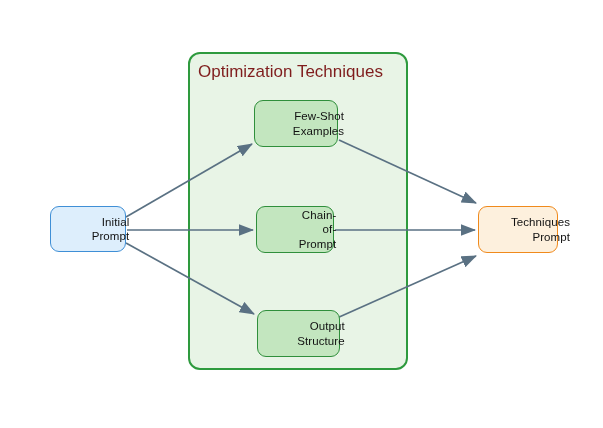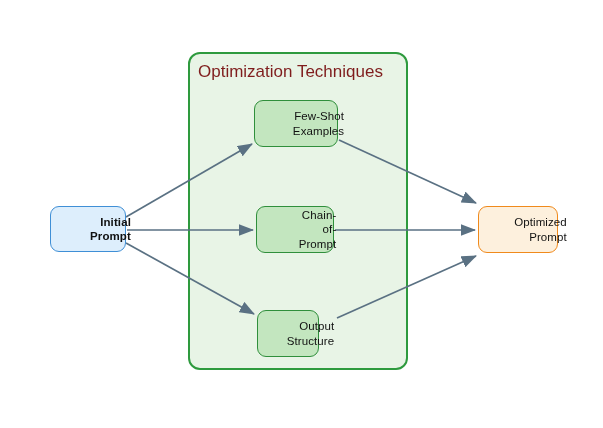--- a/index.html
+++ b/index.html
@@ -87,38 +87,38 @@
     <g id="edge-lines">
         <line x1="126" y1="217" x2="252" y2="144" stroke="#5a7183" stroke-width="1.7" marker-end="url(#arrowhead)"></line>
         <line x1="127" y1="230" x2="253" y2="230" stroke="#5a7183" stroke-width="1.7" marker-end="url(#arrowhead)"></line>
         <line x1="126" y1="243" x2="254" y2="314" stroke="#5a7183" stroke-width="1.7" marker-end="url(#arrowhead)"></line>
         <line x1="339" y1="140" x2="476" y2="203" stroke="#5a7183" stroke-width="1.7" marker-end="url(#arrowhead)"></line>
         <line x1="335" y1="230" x2="475" y2="230" stroke="#5a7183" stroke-width="1.7" marker-end="url(#arrowhead)"></line>
         <line x1="337" y1="318" x2="476" y2="256" stroke="#5a7183" stroke-width="1.7" marker-end="url(#arrowhead)"></line>
       </g>
   </svg>
 
-  <div class="node node-blue" style="left: 50px; top: 206px; width: 76px; height: 46px; background: rgb(221, 238, 252); border-color: rgb(63, 143, 214); font-weight: bold;">
+  <div class="node node-blue" style="left: 50px; top: 206px; width: 76px; height: 46px; background: rgb(221, 238, 252); border-color: rgb(63, 143, 214);">
     <span class="node-label">Initial
 Prompt</span>
   </div>
 
   <div class="node node-green" style="left: 254px; top: 100px; width: 84px; height: 47px; background: rgb(195, 230, 191); border-color: rgb(47, 143, 59);">
     <span class="node-label">Few-Shot
 Examples</span>
   </div>
 
   <div class="node node-green" style="left: 256px; top: 206px; width: 78px; height: 47px; background: rgb(195, 230, 191); border-color: rgb(47, 143, 59);">
     <span class="node-label">Chain-of-
 Prompt</span>
   </div>
 
-  <div class="node node-green" style="left: 257px; top: 310px; width: 62px; height: 47px; background: rgb(195, 230, 191); border-color: rgb(47, 143, 59);">
+  <div class="node node-green" style="left: 257px; top: 310px; width: 83px; height: 47px; background: rgb(195, 230, 191); border-color: rgb(47, 143, 59);">
     <span class="node-label">Output
 Structure</span>
   </div>
 
   <div class="node node-orange" style="left: 478px; top: 206px; width: 80px; height: 47px; background: rgb(253, 240, 221); border-color: rgb(240, 138, 28);">
-    <span class="node-label">Optimized
+    <span class="node-label">Techniques
 Prompt</span>
   </div>
 
 </div>
 
 </body></html>

